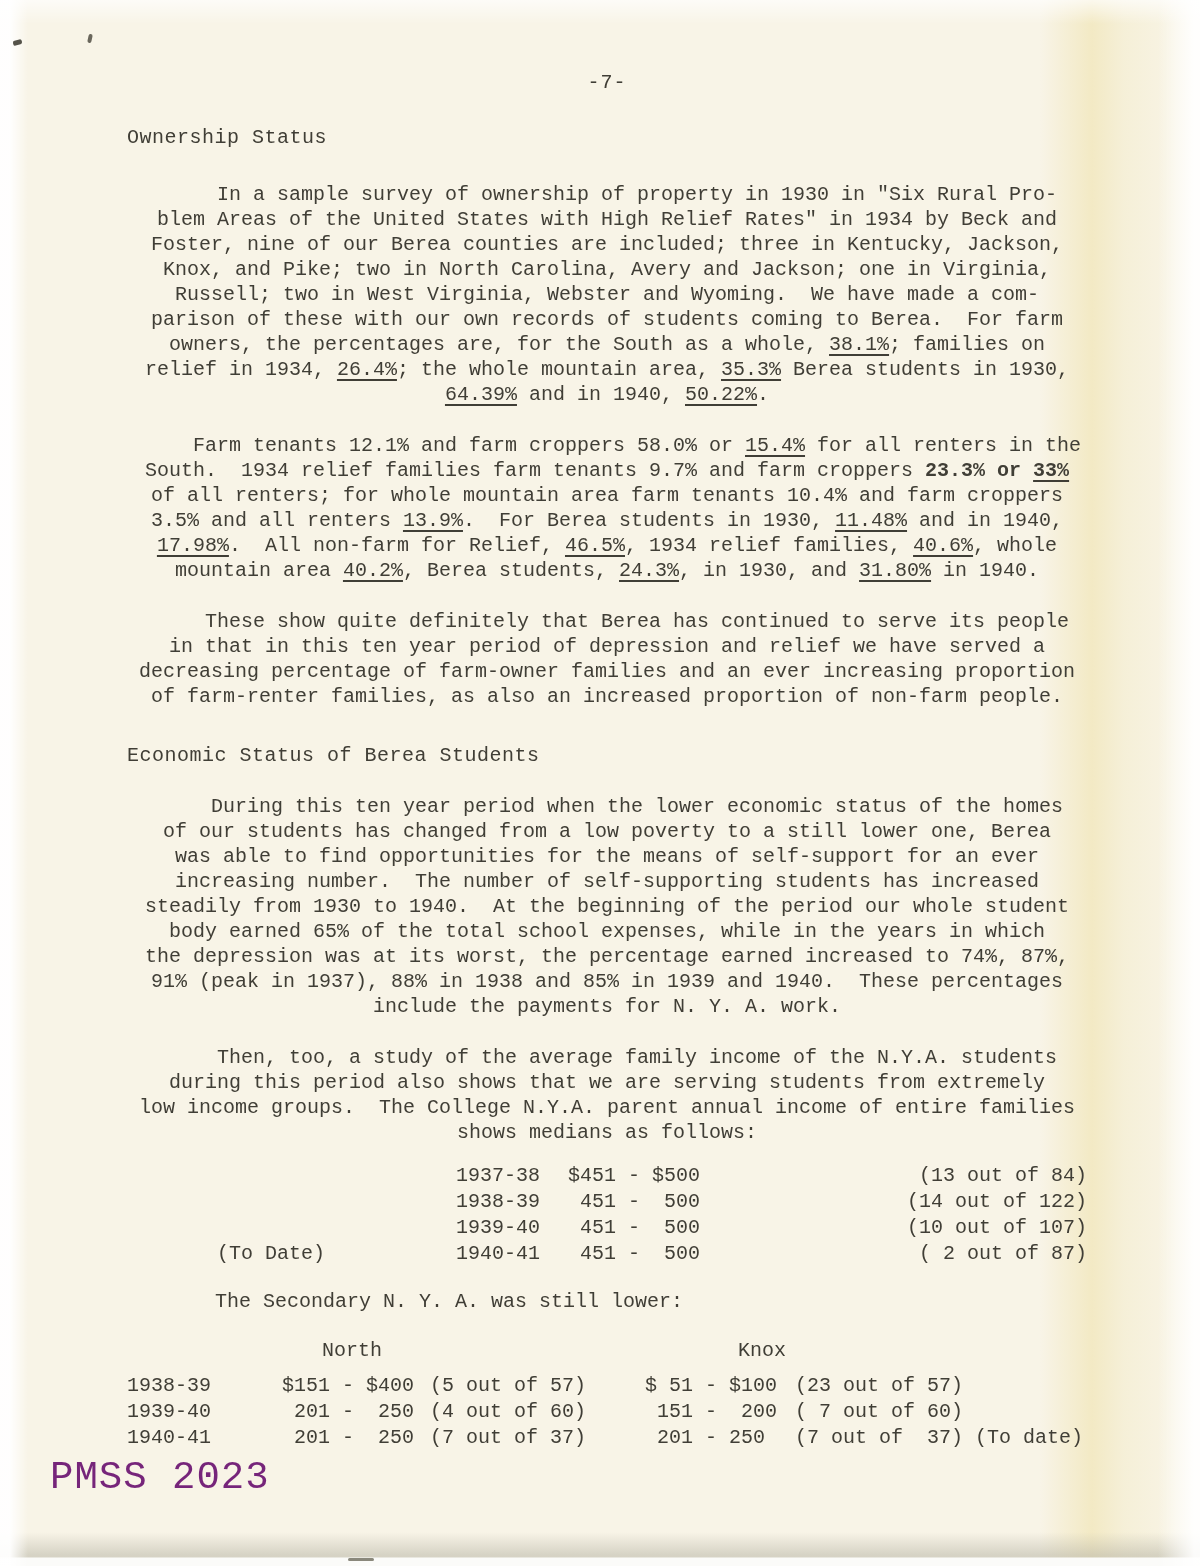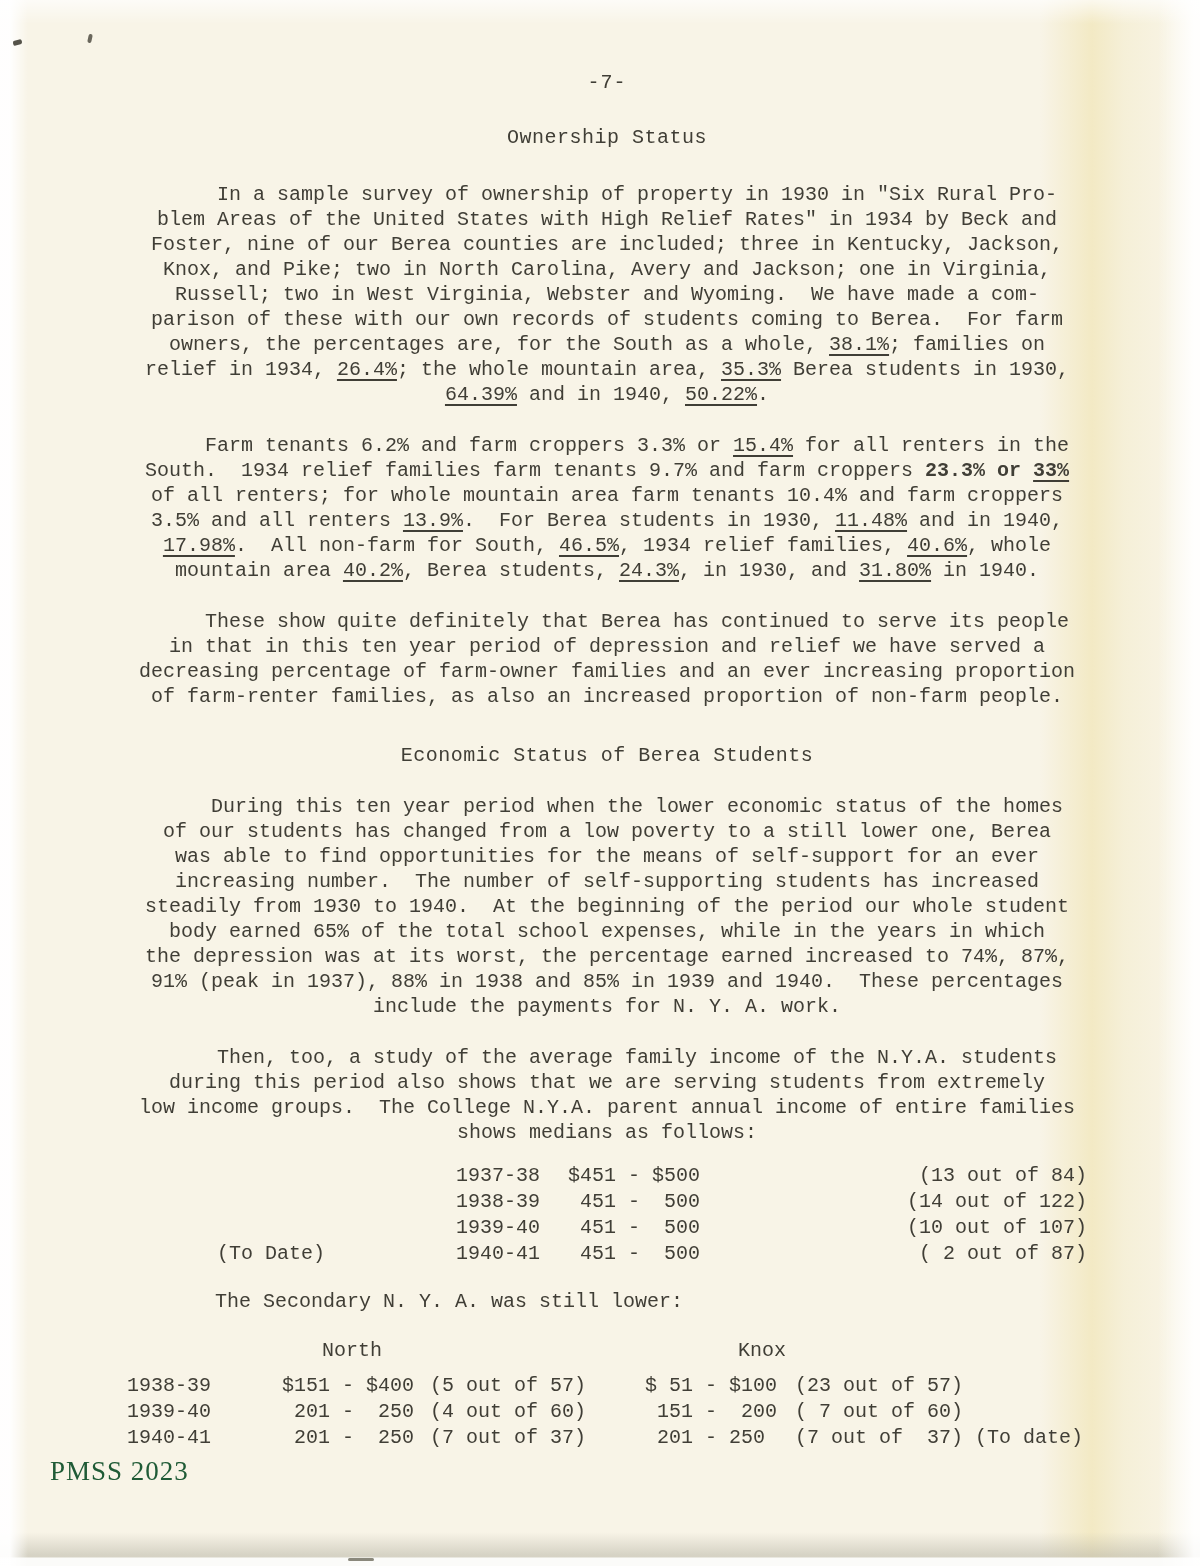--- a/index.html
+++ b/index.html
@@ -23,21 +23,21 @@
   .speck { position: absolute; background: #55534a; border-radius: 2px; }
   .speck1 { left: 13px; top: 40px; width: 9px; height: 5px; transform: rotate(-15deg); }
   .speck2 { left: 88px; top: 34px; width: 4px; height: 9px; background: #6a675c; transform: rotate(12deg); }
   .speck3 { left: 348px; top: 1558px; width: 26px; height: 3px; background: #8a887c; }
 
   .content {
     position: absolute; left: 127px; top: 70px; width: 960px;
     color: #403e36; font-size: 20px; line-height: 25px;
   }
   .pagenum { text-align: center; letter-spacing: 1px; }
-  .heading { text-align: center; margin-top: 30px; letter-spacing: .5px; }
+  .heading { text-align: left; margin-top: 30px; letter-spacing: .5px; }
   .heading.h2 { margin-top: 34px; }
   .para { white-space: pre-wrap; margin: 26px 0 0 0; text-align: center; }
   .para.first { margin-top: 32px; }
   .u { text-decoration: underline; text-decoration-thickness: 1.5px; text-underline-offset: 4px; margin-top: 18px; }
   .b { font-weight: bold; }
 
   .tbl { margin-top: 18px; }
   .trow { display: grid; line-height: 26px; }
   .tbl.college .trow { grid-template-columns: 198px 215px 160px auto; text-align: right; }
   .tbl.college .c-label { padding-left: 62px; }
@@ -45,23 +45,23 @@
   .tbl.secondary .trow { grid-template-columns: 155px 148px 215px 150px auto; }
   .trow span { white-space: pre; }
 
   .secondary-intro { margin-top: 22px; margin-left: 88px; white-space: pre-wrap; }
   .sec-headers { display: flex; margin-top: 24px; line-height: 25px; }
   .sec-headers .median { margin-left: 195px; }
   .sec-headers .mode { margin-left: 356px; }
 
   .watermark {
     position: absolute; left: 50px; top: 1456px;
-    font-family: Liberation Serif, serif;
-    font-size: 27px; letter-spacing: 1px;
-    color: #14532d; opacity: .95;
+    font-family: Liberation Mono, monospace;
+    font-size: 39px; letter-spacing: 1px;
+    color: #701a75; opacity: .95;
   }
 </style>
 </head>
 <body>
 
 <div class="scan">
   <div class="paper"></div>
   <div class="speck speck1"></div>
   <div class="speck speck2"></div>
   <div class="speck speck3"></div>
@@ -73,25 +73,25 @@
 
     <p class="para first"><span>     In a sample survey of ownership of property in 1930 in "Six Rural Pro-
 blem Areas of the United States with High Relief Rates" in 1934 by Beck and
 Foster, nine of our Berea counties are included; three in Kentucky, Jackson,
 Knox, and Pike; two in North Carolina, Avery and Jackson; one in Virginia,
 Russell; two in West Virginia, Webster and Wyoming.  We have made a com-
 parison of these with our own records of students coming to Berea.  For farm
 owners, the percentages are, for the South as a whole, </span><span class="u">38.1%</span><span>; families on
 relief in 1934, </span><span class="u">26.4%</span><span>; the whole mountain area, </span><span class="u">35.3%</span><span> Berea students in 1930,
 </span><span class="u">64.39%</span><span> and in 1940, </span><span class="u">50.22%</span><span>.</span></p>
-    <p class="para"><span>     Farm tenants 6.2% and farm croppers 3.3% or </span><span class="u">15.4%</span><span> for all renters in the
+    <p class="para"><span>     Farm tenants 12.1% and farm croppers 58.0% or </span><span class="u">15.4%</span><span> for all renters in the
 South.  1934 relief families farm tenants 9.7% and farm croppers </span><span class="b">23.3%</span><span class="b"> or </span><span class="u b">33%</span><span>
 of all renters; for whole mountain area farm tenants 10.4% and farm croppers
 3.5% and all renters </span><span class="u">13.9%</span><span>.  For Berea students in 1930, </span><span class="u">11.48%</span><span> and in 1940,
-</span><span class="u">17.98%</span><span>.  All non-farm for South, </span><span class="u">46.5%</span><span>, 1934 relief families, </span><span class="u">40.6%</span><span>, whole
+</span><span class="u">17.98%</span><span>.  All non-farm for Relief, </span><span class="u">46.5%</span><span>, 1934 relief families, </span><span class="u">40.6%</span><span>, whole
 mountain area </span><span class="u">40.2%</span><span>, Berea students, </span><span class="u">24.3%</span><span>, in 1930, and </span><span class="u">31.80%</span><span> in 1940.</span></p>
     <p class="para"><span>     These show quite definitely that Berea has continued to serve its people
 in that in this ten year period of depression and relief we have served a
 decreasing percentage of farm-owner families and an ever increasing proportion
 of farm-renter families, as also an increased proportion of non-farm people.</span></p>
 
     <div class="heading h2">Economic Status of Berea Students</div>
 
     <p class="para"><span>     During this ten year period when the lower economic status of the homes
 of our students has changed from a low poverty to a still lower one, Berea

